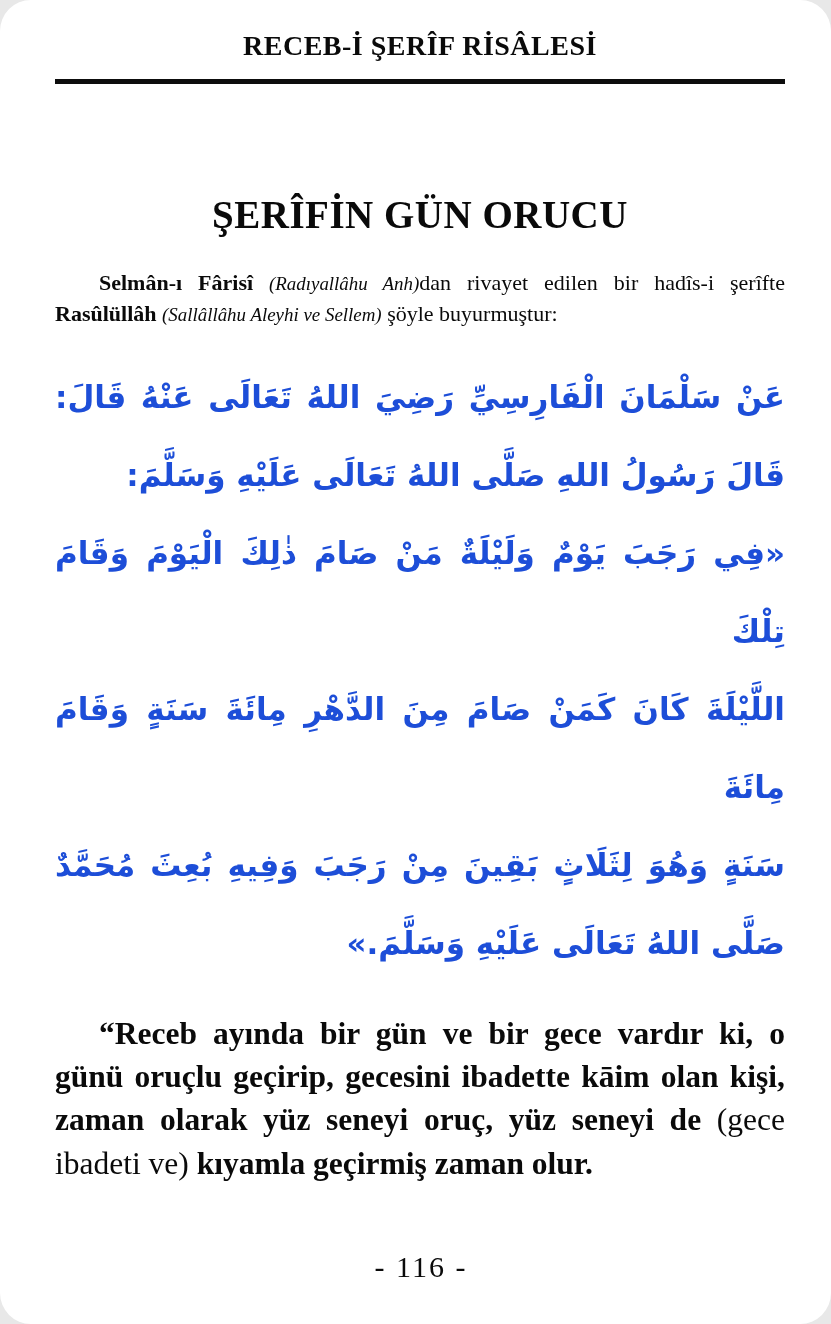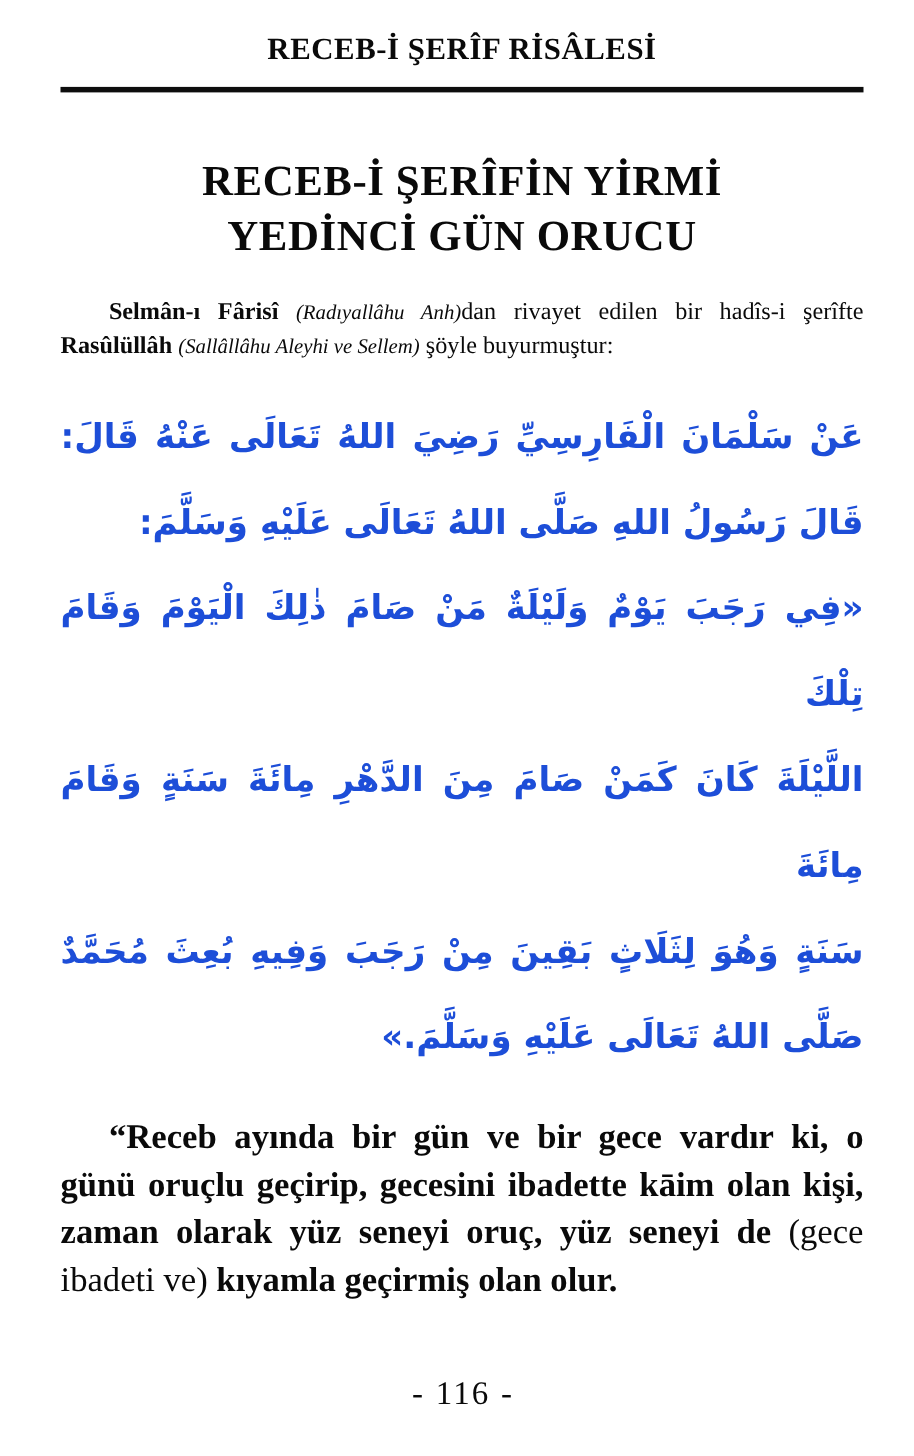--- a/index.html
+++ b/index.html
@@ -1,19 +1,20 @@
 <!DOCTYPE html>
 <html><head>
 <meta charset="utf-8">
 <style>
   html,body{margin:0;padding:0;background:#e8e8e8;}
   .page{
     width:831px;height:1324px;position:relative;margin:0 auto;
     background:#ffffff;color:#0a0a0a;overflow:hidden;
     font-family:"Liberation Serif","DejaVu Serif",serif;
+    border-radius:31px;
   }
   .content{padding:0 46px 0 55px;}
   .running-header{
     margin:0;padding-top:31px;text-align:center;
     font-weight:bold;font-size:28px;letter-spacing:0.5px;line-height:1.1;
   }
   .header-rule{
     margin-top:17px;height:0;border:none;
     border-top:5px solid #0d0d0d;
   }
@@ -49,33 +50,33 @@
 <body>
 
 <div class="page">
   <div class="content">
 
     <div class="running-header">RECEB-İ ŞERÎF RİSÂLESİ</div>
 
     <hr class="header-rule">
 
     <h1 class="chapter-title">
-      <span>RECEB-İ ŞERÎFİN YİRMİ</span><br>
-      <span>YEDİNCİ GÜN ORUCU</span>
+      <br>
+      <span>ŞERÎFİN GÜN ORUCU</span>
     </h1>
 
     <p class="intro-paragraph"><span class="seg-bold">Selmân-ı Fârisî </span><span class="seg-italic">(Radıyallâhu Anh)</span><span class="seg-regular">dan rivayet edilen bir hadîs-i şerîfte </span><span class="seg-bold">Rasûlüllâh </span><span class="seg-italic">(Sallâllâhu Aleyhi ve Sellem)</span><span class="seg-regular"> şöyle buyurmuştur:</span></p>
 
     <div class="arabic-block" dir="rtl" lang="ar">
       <div class="ar-line ar-justify">عَنْ سَلْمَانَ الْفَارِسِيِّ رَضِيَ اللهُ تَعَالَى عَنْهُ قَالَ:</div>
       <div class="ar-line ar-center">قَالَ رَسُولُ اللهِ صَلَّى اللهُ تَعَالَى عَلَيْهِ وَسَلَّمَ:</div>
       <div class="ar-line ar-justify">«فِي رَجَبَ يَوْمٌ وَلَيْلَةٌ مَنْ صَامَ ذٰلِكَ الْيَوْمَ وَقَامَ تِلْكَ</div>
       <div class="ar-line ar-justify">اللَّيْلَةَ كَانَ كَمَنْ صَامَ مِنَ الدَّهْرِ مِائَةَ سَنَةٍ وَقَامَ مِائَةَ</div>
       <div class="ar-line ar-justify">سَنَةٍ وَهُوَ لِثَلَاثٍ بَقِينَ مِنْ رَجَبَ وَفِيهِ بُعِثَ مُحَمَّدٌ</div>
       <div class="ar-line ar-center">صَلَّى اللهُ تَعَالَى عَلَيْهِ وَسَلَّمَ.»</div>
     </div>
 
-    <p class="translation-paragraph"><span class="seg-bold">“Receb ayında bir gün ve bir gece vardır ki, o günü oruçlu geçirip, gecesini ibadette kāim olan kişi, zaman olarak yüz seneyi oruç, yüz seneyi de </span><span class="seg-regular">(gece ibadeti ve)</span><span class="seg-bold"> kıyamla geçirmiş olan olur.</span></p>
+    <p class="translation-paragraph"><span class="seg-bold">“Receb ayında bir gün ve bir gece vardır ki, o günü oruçlu geçirip, gecesini ibadette kāim olan kişi, zaman olarak yüz seneyi oruç, yüz seneyi de </span><span class="seg-regular">(gece ibadeti ve)</span><span class="seg-bold"> kıyamla geçirmiş zaman olur.</span></p>
 
   </div>
 
   <div class="page-number">- 116 -</div>
 </div>
 
 </body></html>

